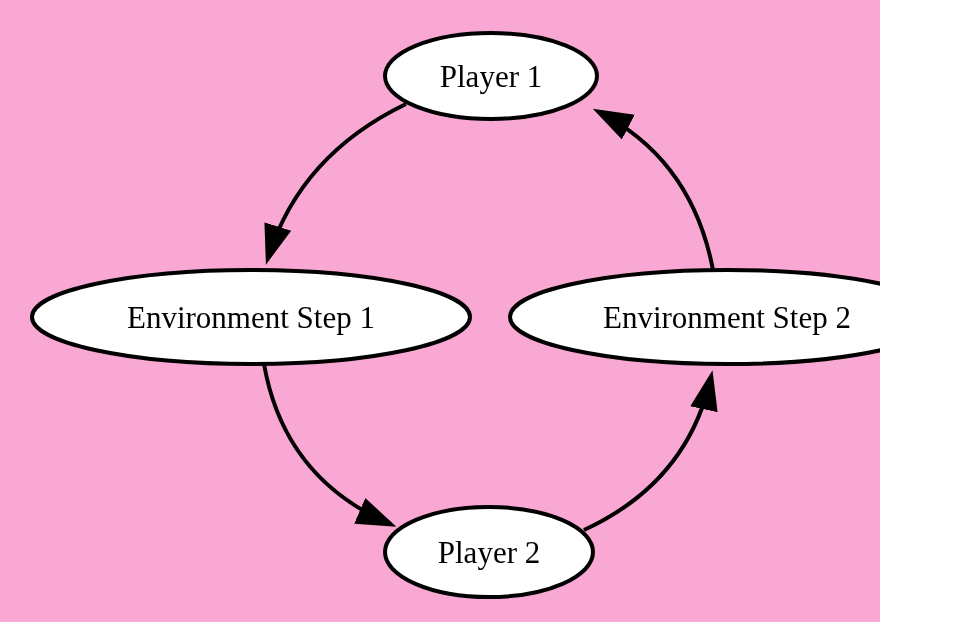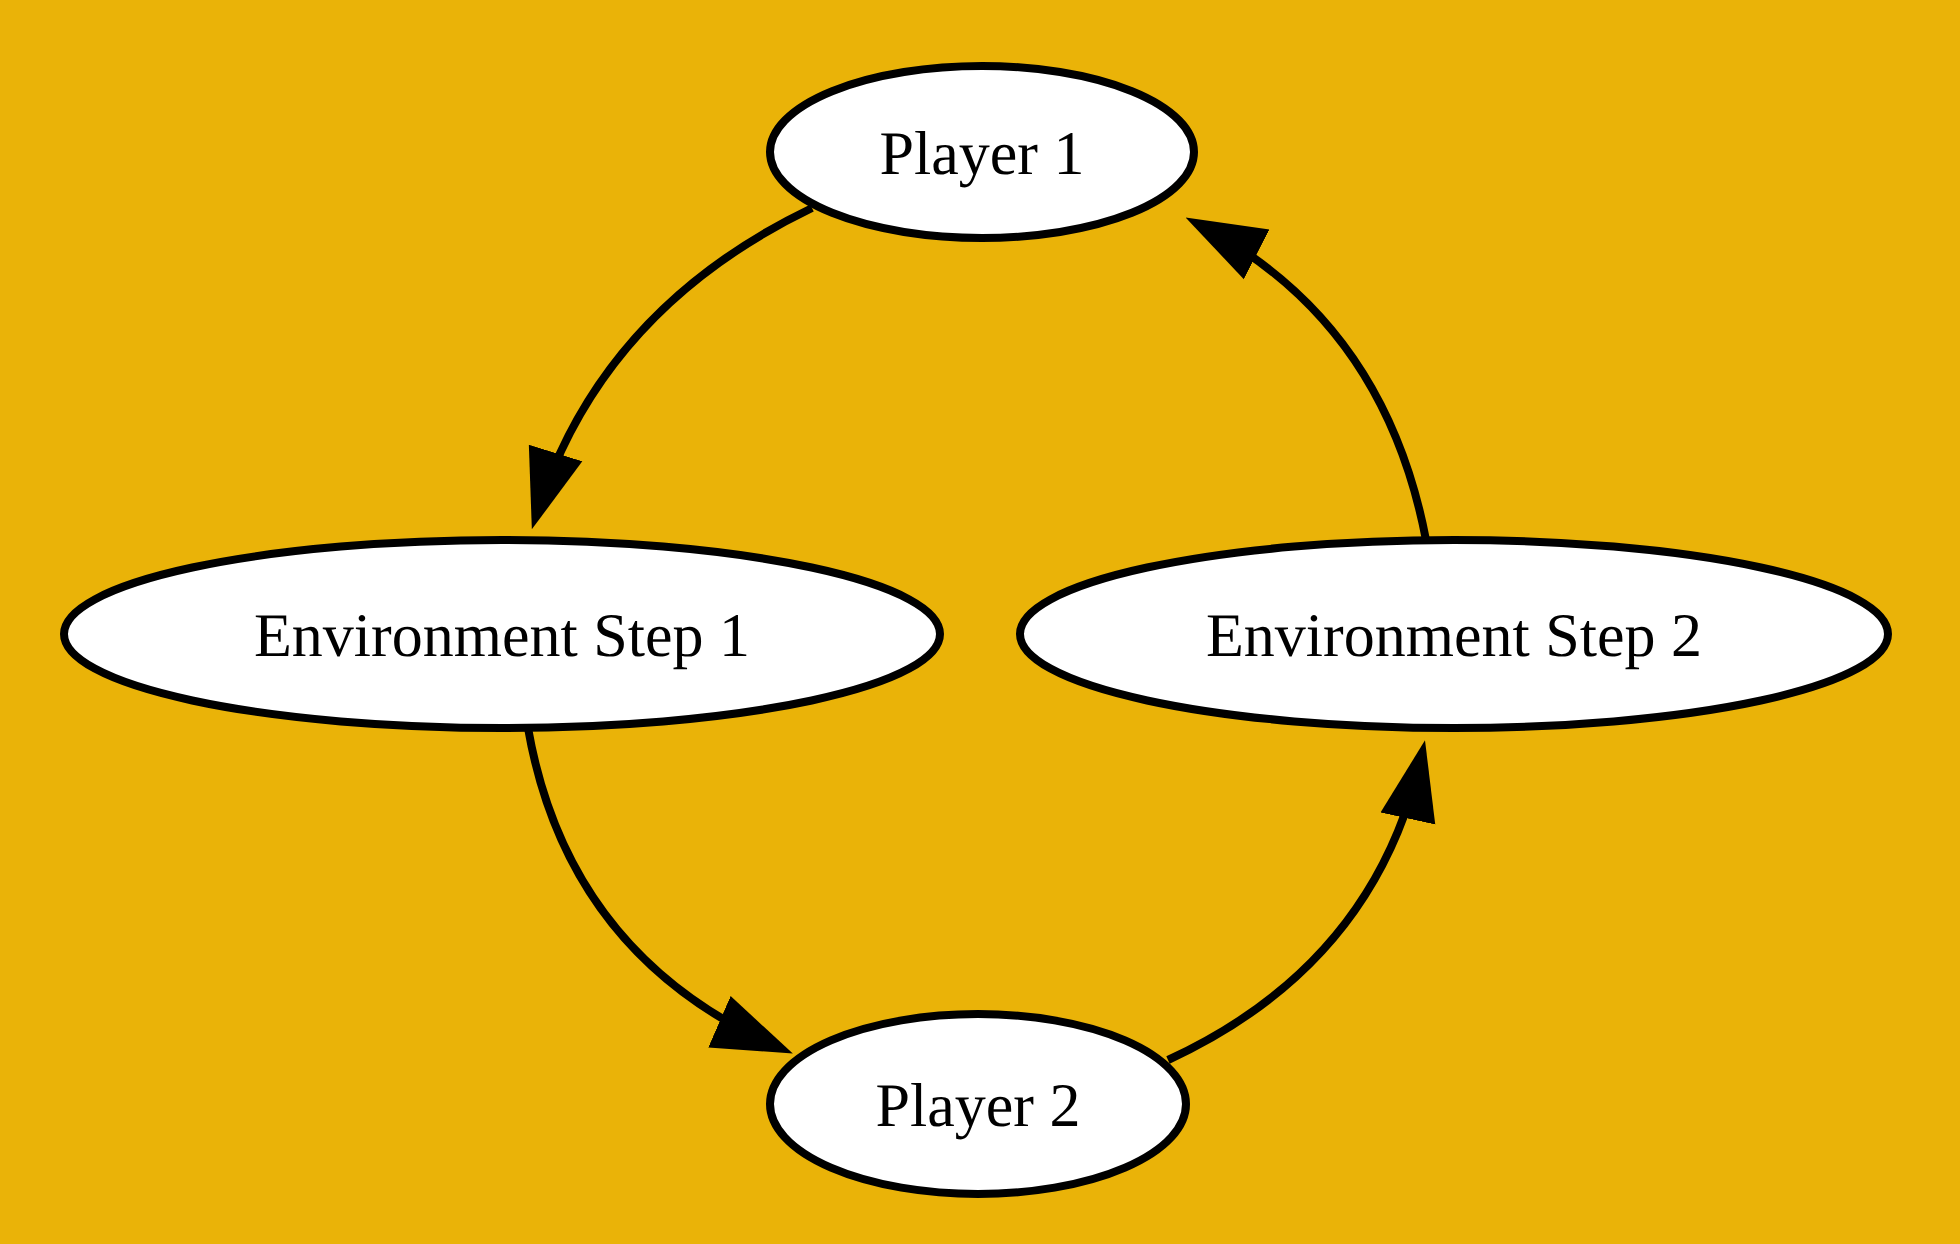--- a/index.html
+++ b/index.html
@@ -2,23 +2,23 @@
 <html><head>
 <meta charset="utf-8">
 <style>
   html, body {
     margin: 0;
     padding: 0;
     background: #ffffff;
   }
   .canvas {
     position: relative;
-    width: 980px;
+    width: 880px;
     height: 622px;
-    background: #eab308;
+    background: #f9a8d4;
     overflow: hidden;
   }
   svg {
     display: block;
     width: 980px;
     height: 622px;
   }
   .node-ellipse {
     fill: #ffffff;
     stroke: #000000;

